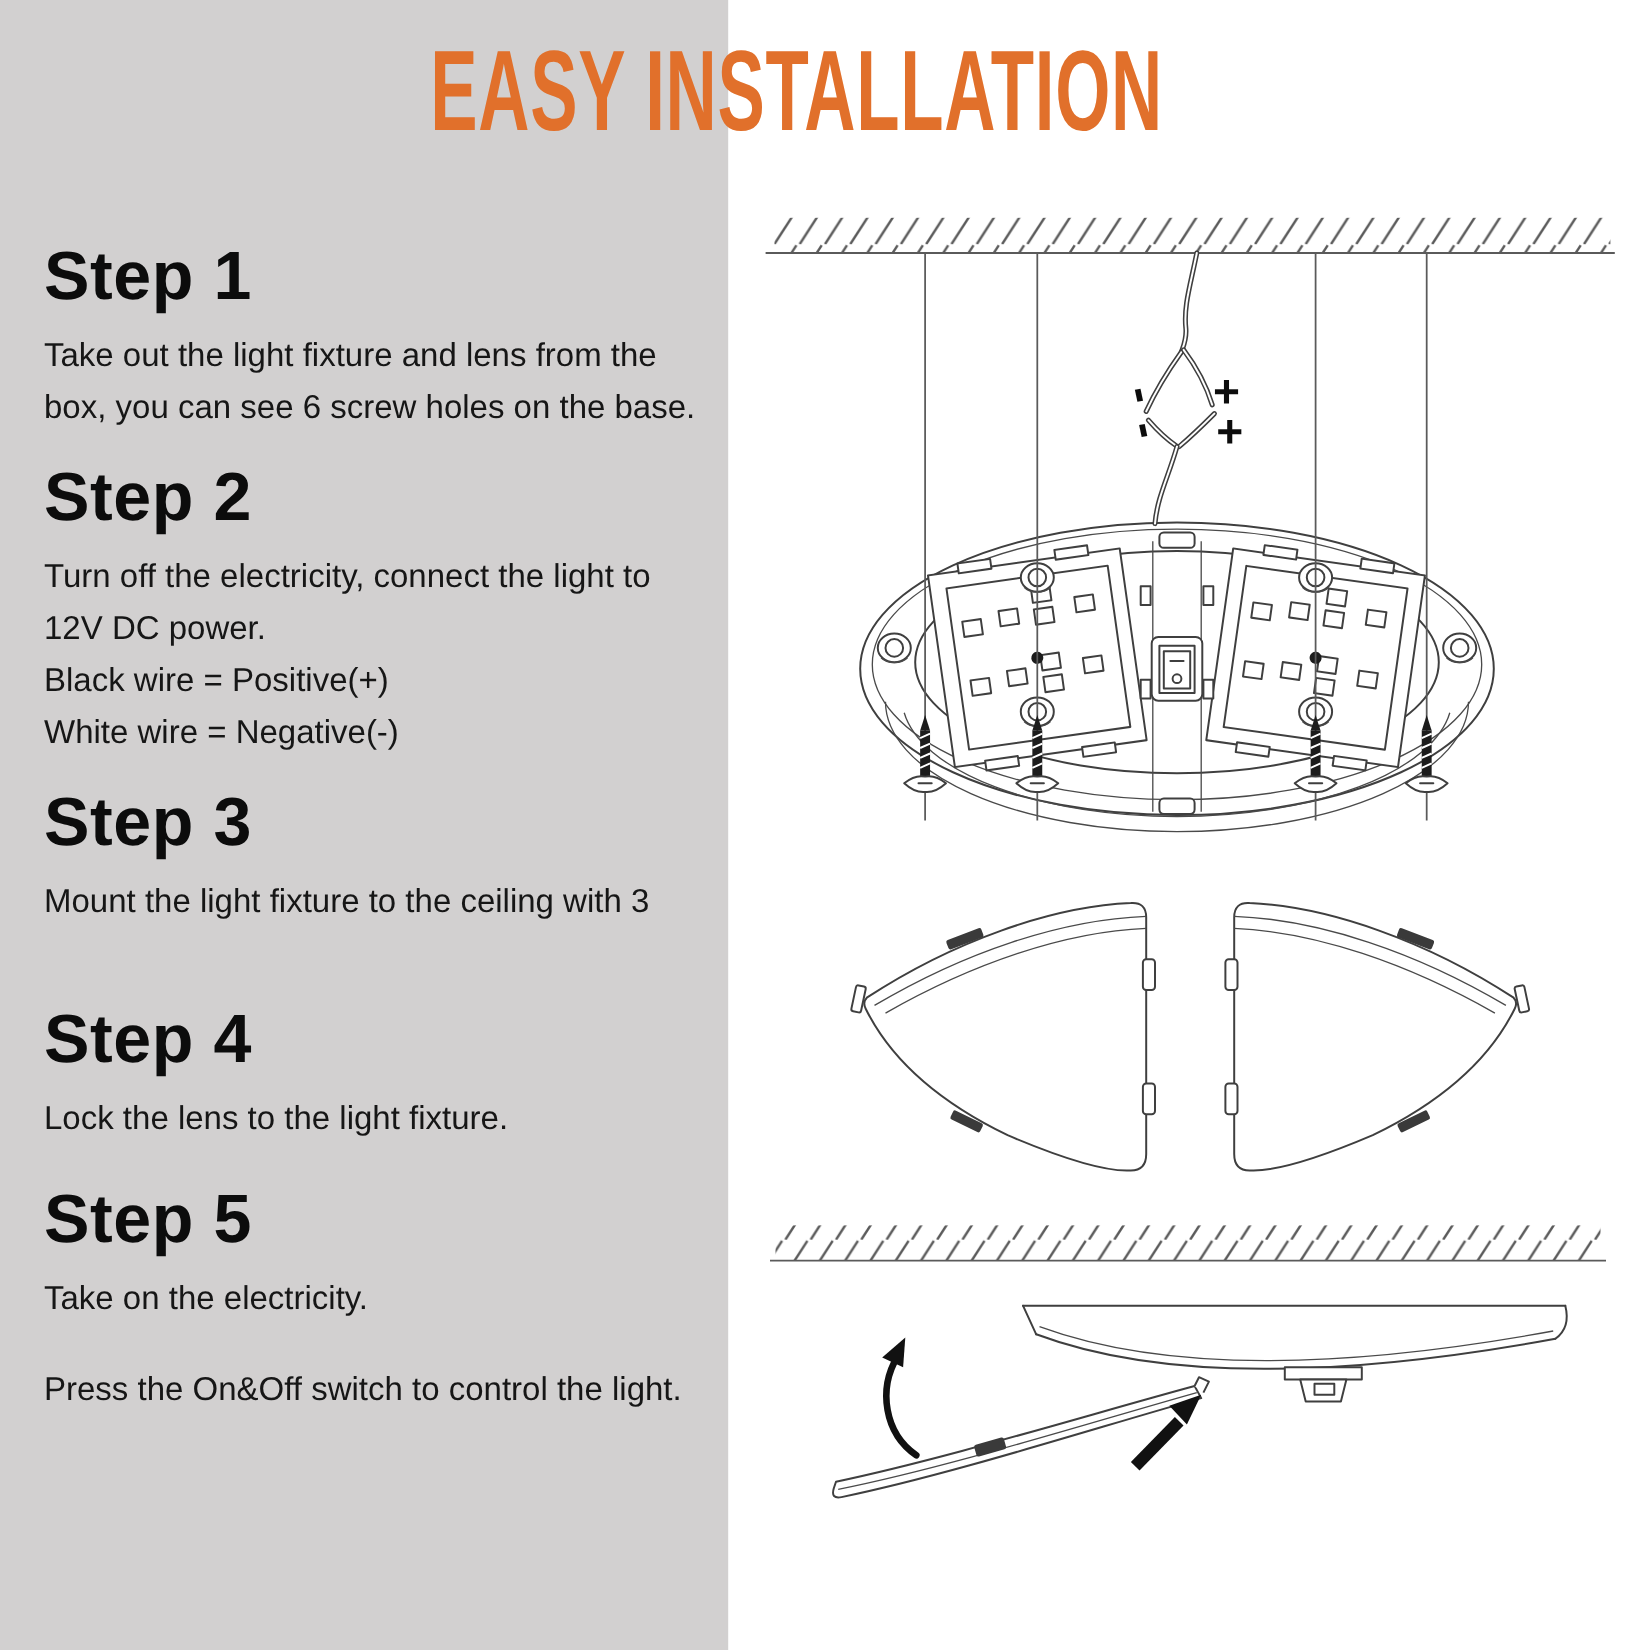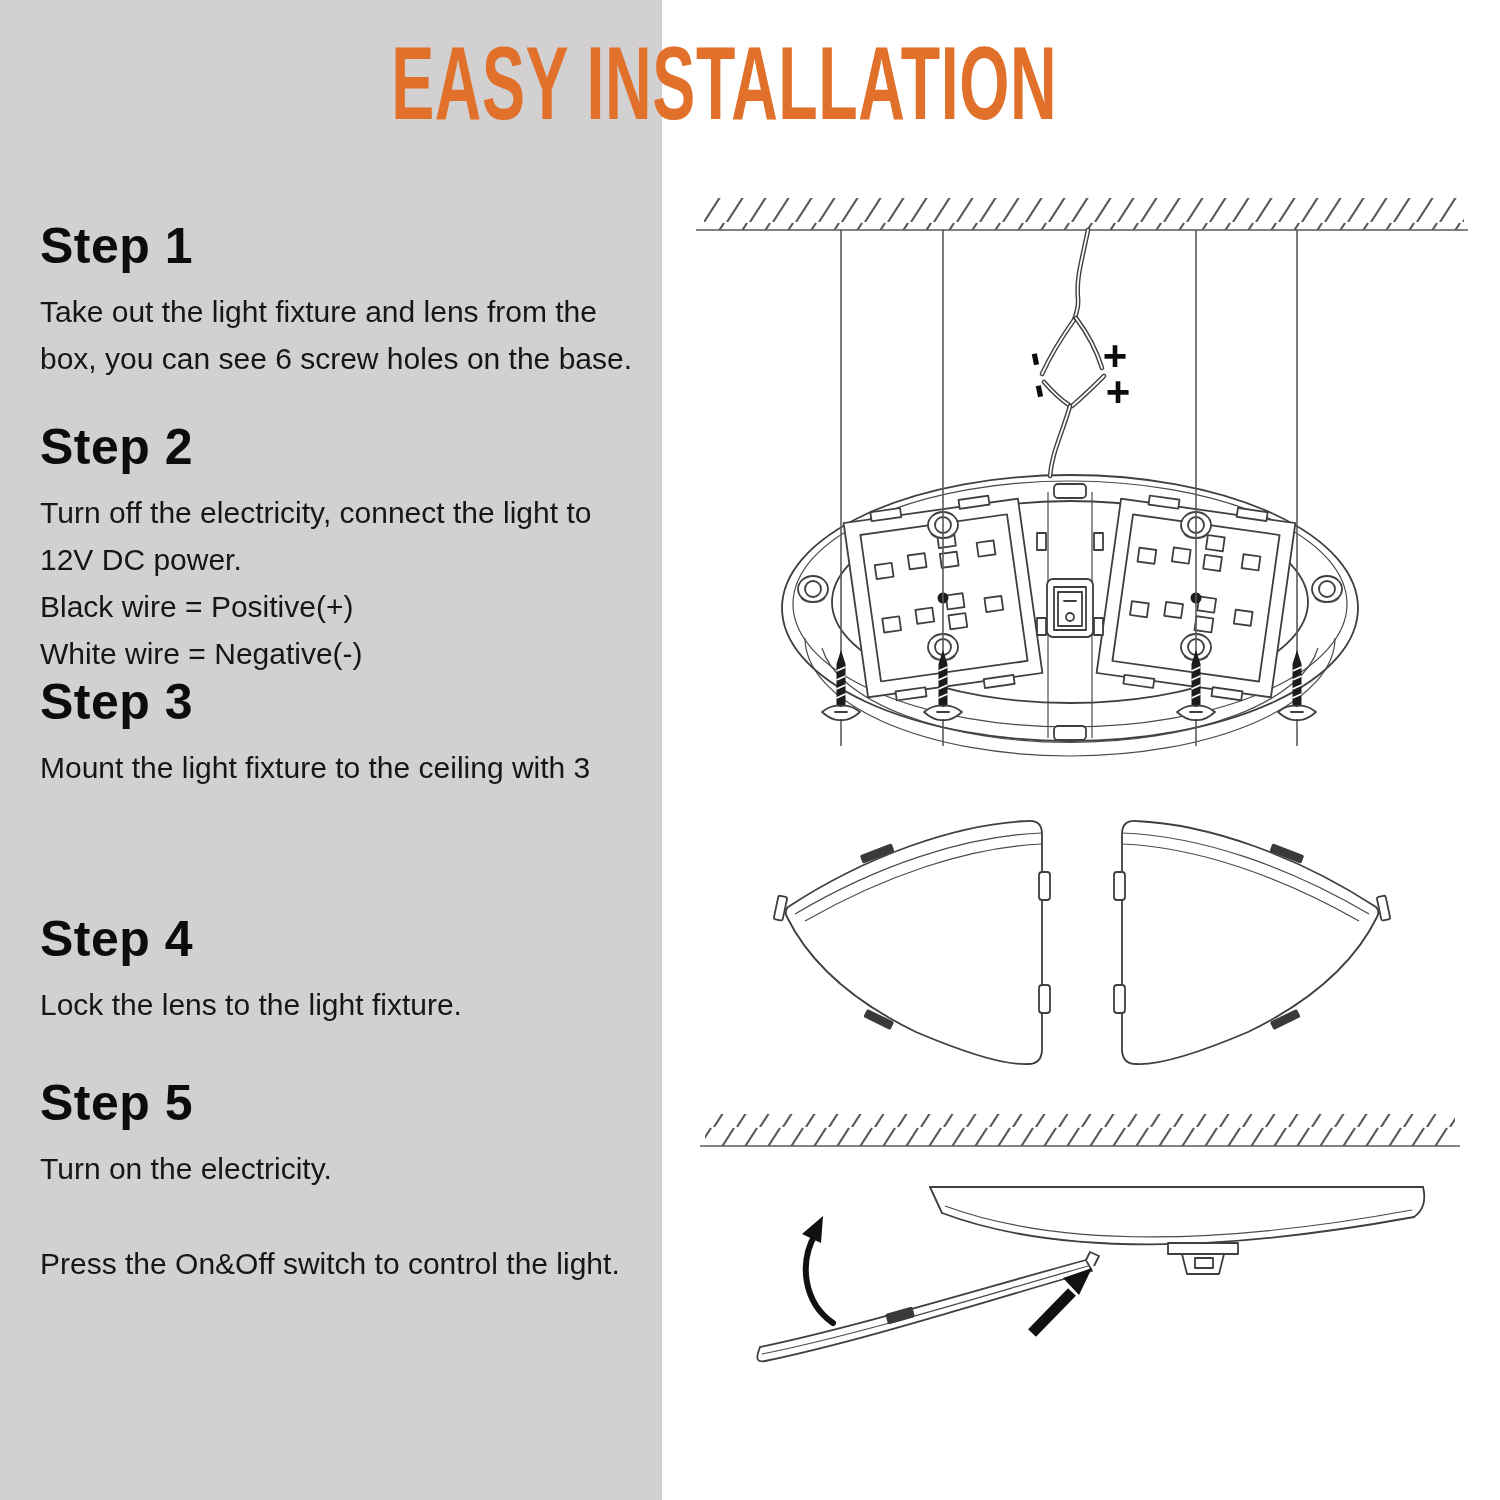--- a/index.html
+++ b/index.html
@@ -3,21 +3,21 @@
 <meta charset="utf-8">
 <style>
   html,body{margin:0;padding:0;background:#fff;}
   .canvas{position:relative;width:1500px;height:1500px;background:#ffffff;overflow:hidden;
           font-family:"Liberation Sans",sans-serif;color:#111;}
   .gray-panel{position:absolute;left:0;top:0;width:662px;height:1500px;background:#D2D0D0;}
   .title-wrap{position:absolute;left:0;top:24px;width:1448px;text-align:center;}
   .title-wrap span{display:inline-block;font-size:104px;font-weight:bold;color:#E1702B;
           transform:scaleX(.62);transform-origin:center top;white-space:nowrap;letter-spacing:1px;}
   .step{position:absolute;left:40px;width:605px;}
-  .step h2{margin:0 0 16px 0;font-size:50px;line-height:1.04;font-weight:bold;color:#0c0c0c;letter-spacing:.5px;}
+  .step h2{margin:0 0 16px 0;font-size:62px;line-height:1.04;font-weight:bold;color:#0c0c0c;letter-spacing:.5px;}
   .step .line{font-size:30px;line-height:47px;color:#161616;}
   svg{position:absolute;overflow:visible;}
   .st{fill:none;stroke:#3F3F3F;stroke-width:1.8;stroke-linecap:round;stroke-linejoin:round;}
   .stw{fill:#fff;stroke:#3F3F3F;stroke-width:1.8;stroke-linejoin:round;}
   .thin{fill:none;stroke:#4a4a4a;stroke-width:1.2;}
   .guide{stroke:#5a5a5a;stroke-width:1.6;}
   .wire-o{fill:none;stroke:#3F3F3F;stroke-width:4.6;stroke-linecap:round;}
   .wire-i{fill:none;stroke:#ffffff;stroke-width:1.8;stroke-linecap:round;}
   .mark{font-family:"Liberation Sans",sans-serif;font-weight:bold;fill:#0c0c0c;}
   .dark{fill:#1c1c1c;stroke:none;}
@@ -43,38 +43,38 @@
   <section class="step" style="top:421px">
     <h2>Step 2</h2>
     <div>
       <div class="line">Turn off the electricity, connect the light to</div>
       <div class="line">12V DC power.</div>
       <div class="line">Black wire = Positive(+)</div>
       <div class="line">White wire = Negative(-)</div>
     </div>
   </section>
 
-  <section class="step" style="top:676px">
+  <section class="step" style="top:716px">
     <h2>Step 3</h2>
     <div>
       <div class="line">Mount the light fixture to the ceiling with 3</div>
     </div>
   </section>
 
   <section class="step" style="top:913px">
     <h2>Step 4</h2>
     <div>
       <div class="line">Lock the lens to the light fixture.</div>
     </div>
   </section>
 
   <section class="step" style="top:1077px">
     <h2>Step 5</h2>
     <div>
-      <div class="line">Turn on the electricity.</div>
+      <div class="line">Take on the electricity.</div>
     </div>
   </section>
 
   <section class="step" style="top:1240px">
     <div>
       <div class="line">Press the On&amp;Off switch to control the light.</div>
     </div>
   </section>
 
   <svg style="left:680px;top:190px" width="800" height="570" viewBox="0 0 800 570">

